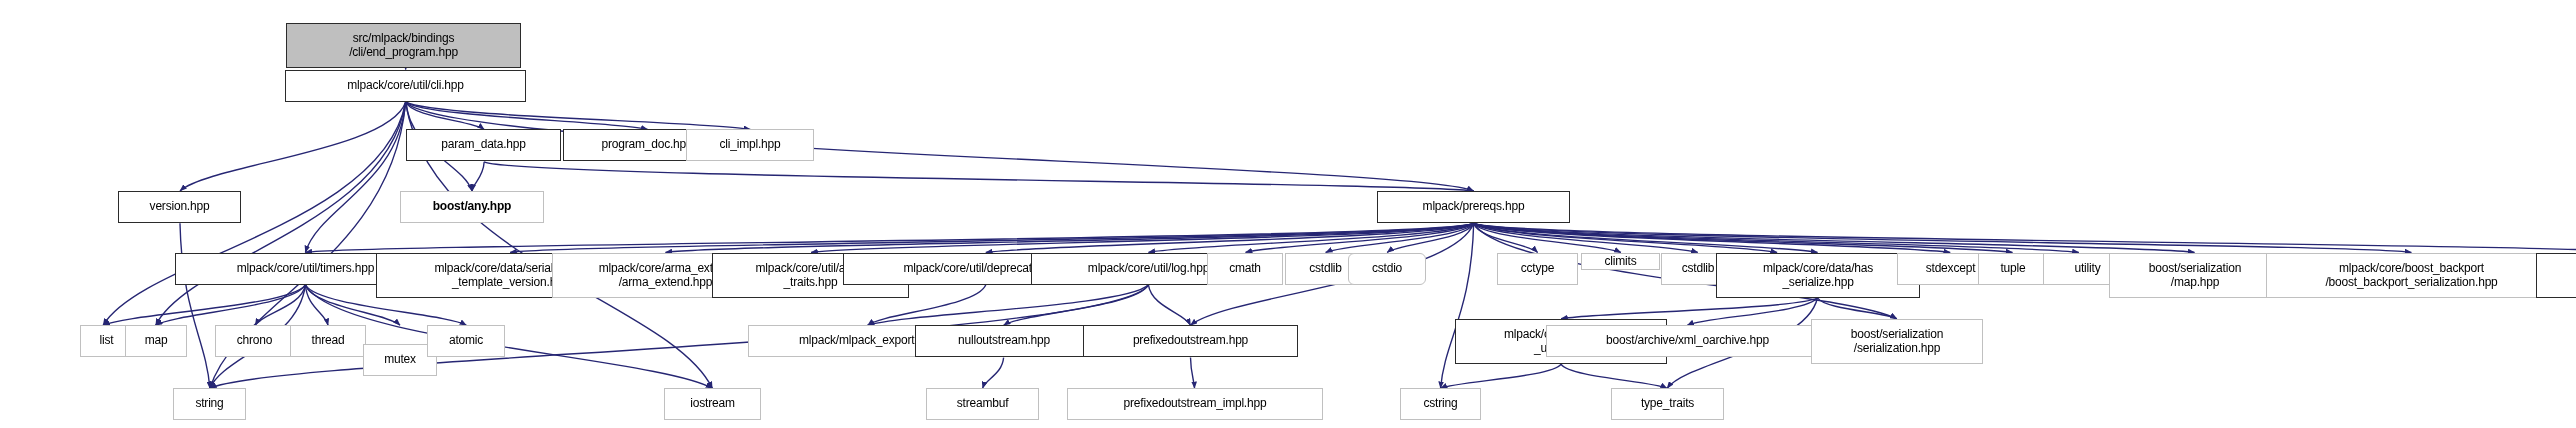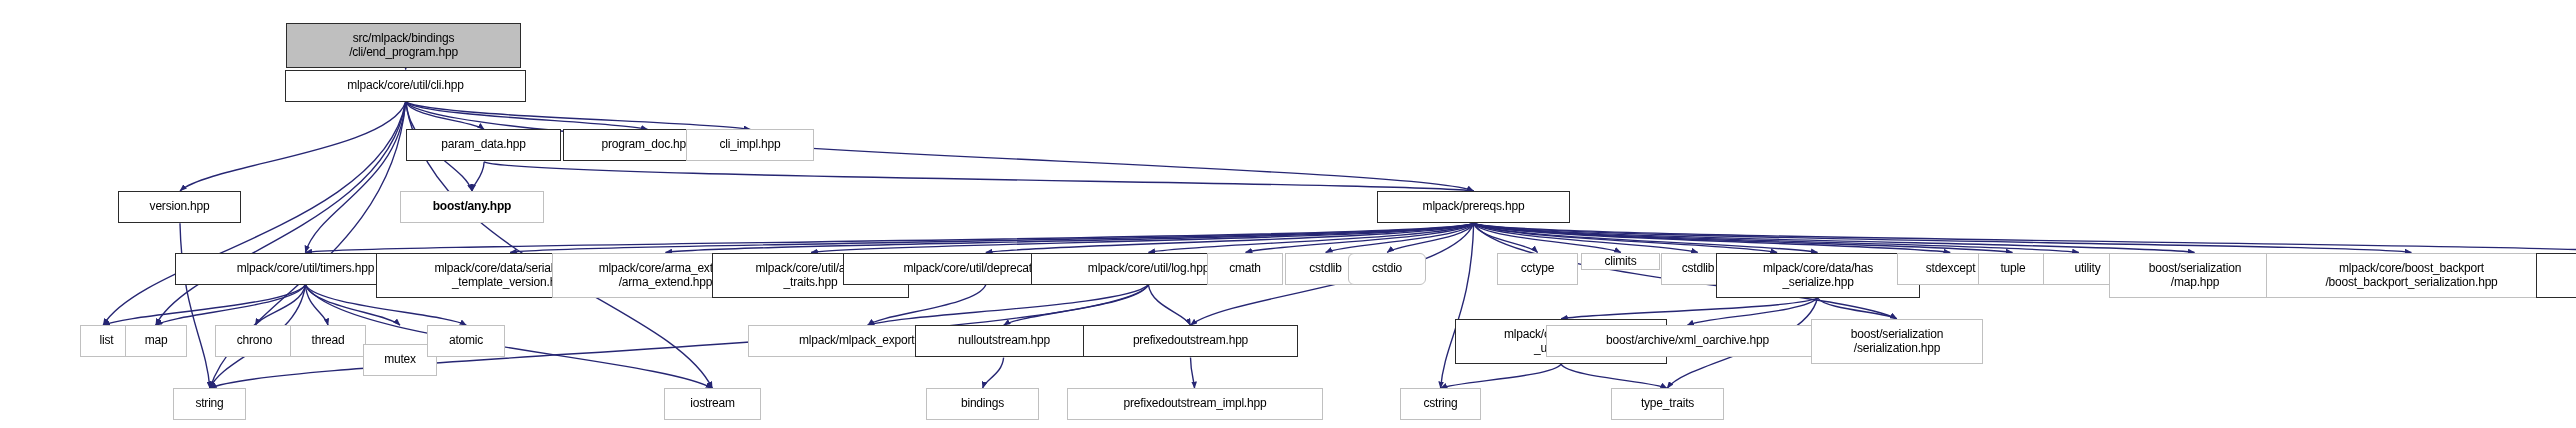--- a/index.html
+++ b/index.html
@@ -132,20 +132,20 @@
       <div class="node sys" style="left: 427px; top: 325px; width: 78px; height: 32px;">atomic</div>
       <div class="node sys" style="left: 748px; top: 325px; width: 240px; height: 32px;">mlpack/mlpack_export.hpp</div>
       <div class="node hdr" style="left: 915px; top: 325px; width: 178px; height: 32px;">nulloutstream.hpp</div>
       <div class="node hdr" style="left: 1083px; top: 325px; width: 215px; height: 32px;">prefixedoutstream.hpp</div>
       <div class="node hdr" style="left: 1455px; top: 319px; width: 212px; height: 45px;">mlpack/core/util/sfinae
 _utility.hpp</div>
       <div class="node sys" style="left: 1546px; top: 325px; width: 283px; height: 32px;">boost/archive/xml_oarchive.hpp</div>
       <div class="node sys" style="left: 1811px; top: 319px; width: 172px; height: 45px;">boost/serialization
 /serialization.hpp</div>
       <div class="node sys" style="left: 664px; top: 388px; width: 97px; height: 32px;">iostream</div>
-      <div class="node sys" style="left: 926px; top: 388px; width: 113px; height: 32px;">bindings</div>
+      <div class="node sys" style="left: 926px; top: 388px; width: 113px; height: 32px;">streambuf</div>
       <div class="node sys" style="left: 1067px; top: 388px; width: 256px; height: 32px;">prefixedoutstream_impl.hpp</div>
       <div class="node sys" style="left: 173px; top: 388px; width: 73px; height: 32px;">string</div>
       <div class="node sys" style="left: 1400px; top: 388px; width: 81px; height: 32px;">cstring</div>
       <div class="node sys" style="left: 1611px; top: 388px; width: 113px; height: 32px;">type_traits</div>
     </div>
 </div>
 
 
 </body></html>

